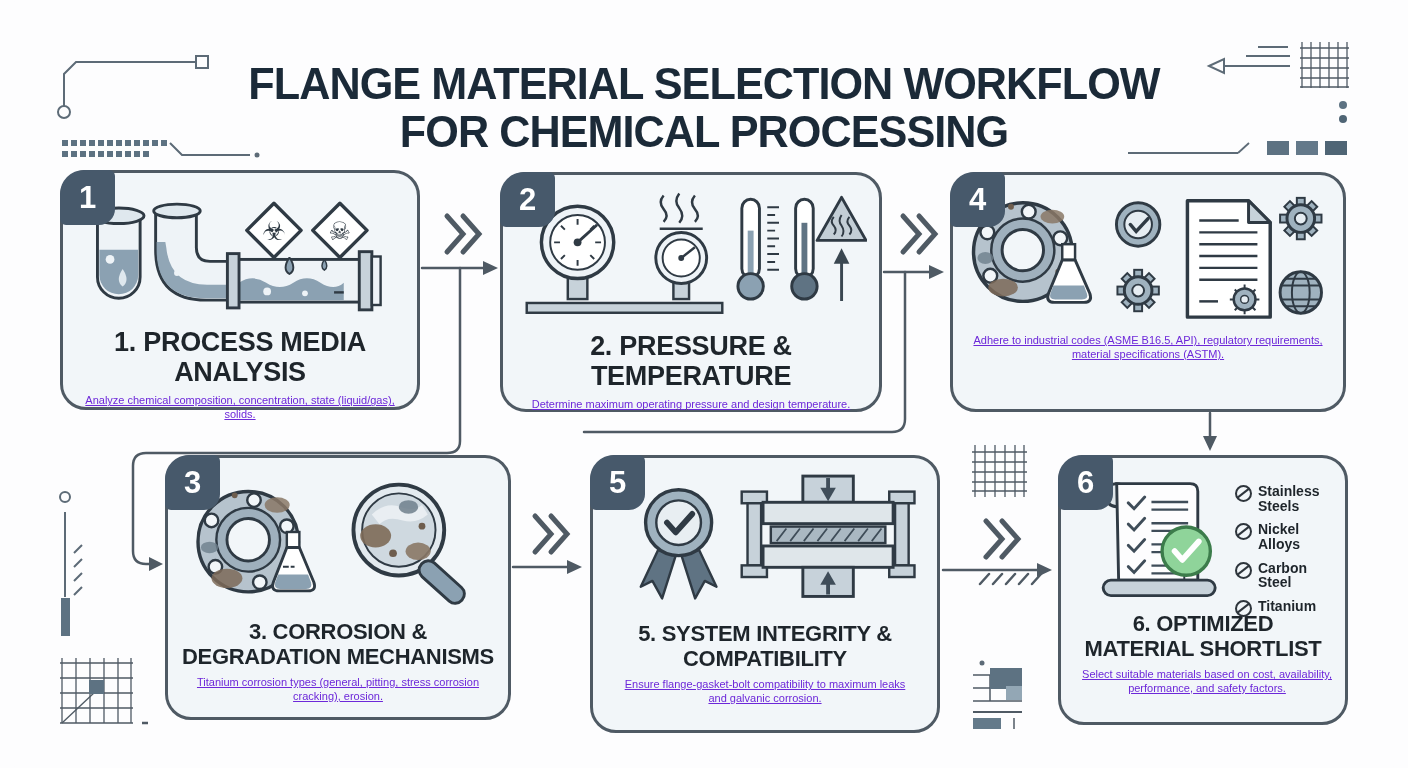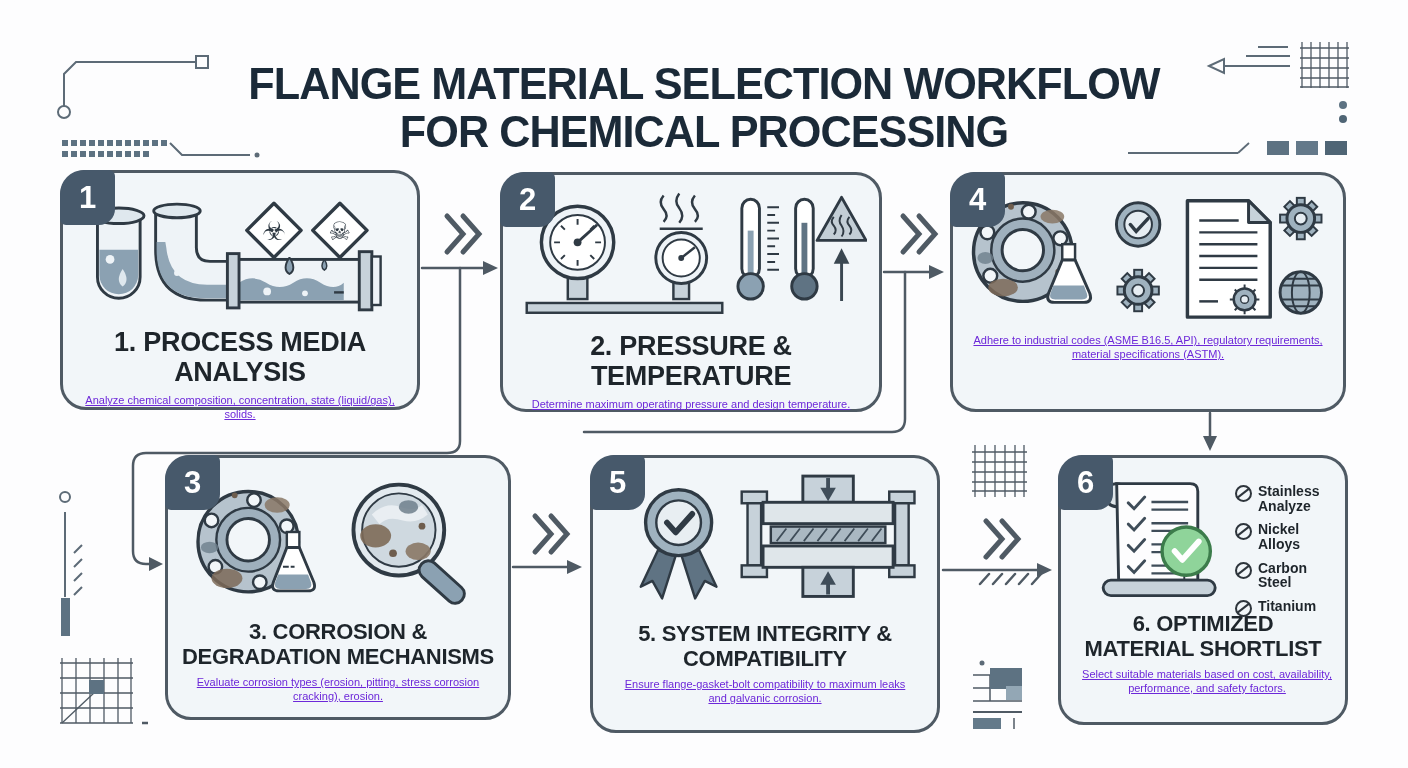--- a/index.html
+++ b/index.html
@@ -351,21 +351,21 @@
           <ellipse cx="204" cy="62" rx="16" ry="12" fill="#7d6a58" opacity=".9"></ellipse>
           <ellipse cx="248" cy="78" rx="13" ry="9" fill="#8a7866" opacity=".9"></ellipse>
           <ellipse cx="238" cy="32" rx="10" ry="7" fill="#6e7f8c" opacity=".85"></ellipse>
           <circle cx="222" cy="80" r="4" fill="#6e5d4d"></circle>
             <circle cx="252" cy="52" r="3.5" fill="#6e5d4d"></circle>
           <rect x="258" y="84" width="56" height="19" rx="9" fill="#8ba1b2" stroke="#2f3a44" stroke-width="3" transform="rotate(42 258 84)"></rect>
         </g>
       </svg>
     </div>
     <h2>3. CORROSION &amp; DEGRADATION MECHANISMS</h2>
-    <p>Evaluate corrosion types (erosion, pitting, stress corrosion cracking), erosion.</p>
+    <p>Titanium corrosion types (general, pitting, stress corrosion cracking), erosion.</p>
   </div>
 
   <div class="card small" style="left:590px;top:455px;width:350px;height:278px;">
     <div class="badge">5</div>
     <div class="art" style="margin-top:14px;">
       <svg width="330" height="146" viewBox="0 0 340 150">
         <g>
           <polygon points="60,80 78,86 64,130 54,112 42,118" fill="#5f7383" stroke="#2f3a44" stroke-width="2.5" stroke-linejoin="round"></polygon>
           <polygon points="102,80 84,86 98,130 108,112 120,118" fill="#5f7383" stroke="#2f3a44" stroke-width="2.5" stroke-linejoin="round"></polygon>
           <circle cx="81" cy="52" r="34" fill="#9fb2bf" stroke="#2f3a44" stroke-width="3.5"></circle>
@@ -417,21 +417,21 @@
         </g>
         <g>
           <circle cx="98" cy="82" r="25" fill="#8fd49a" stroke="#3c7c4b" stroke-width="3.5"></circle>
           <path d="M86,82 l8,9 l17,-19" stroke="#fff" stroke-width="6" fill="none" stroke-linecap="round" stroke-linejoin="round"></path>
         </g>
       </svg>
     </div>
     <div class="mat-list">
       <div class="mat-item">
         <span class="slash-circle"></span>
-        <span class="mat-label">Stainless Analyze</span>
+        <span class="mat-label">Stainless Steels</span>
       </div>
       <div class="mat-item">
         <span class="slash-circle"></span>
         <span class="mat-label">Nickel Alloys</span>
       </div>
       <div class="mat-item">
         <span class="slash-circle"></span>
         <span class="mat-label">Carbon Steel</span>
       </div>
       <div class="mat-item">

